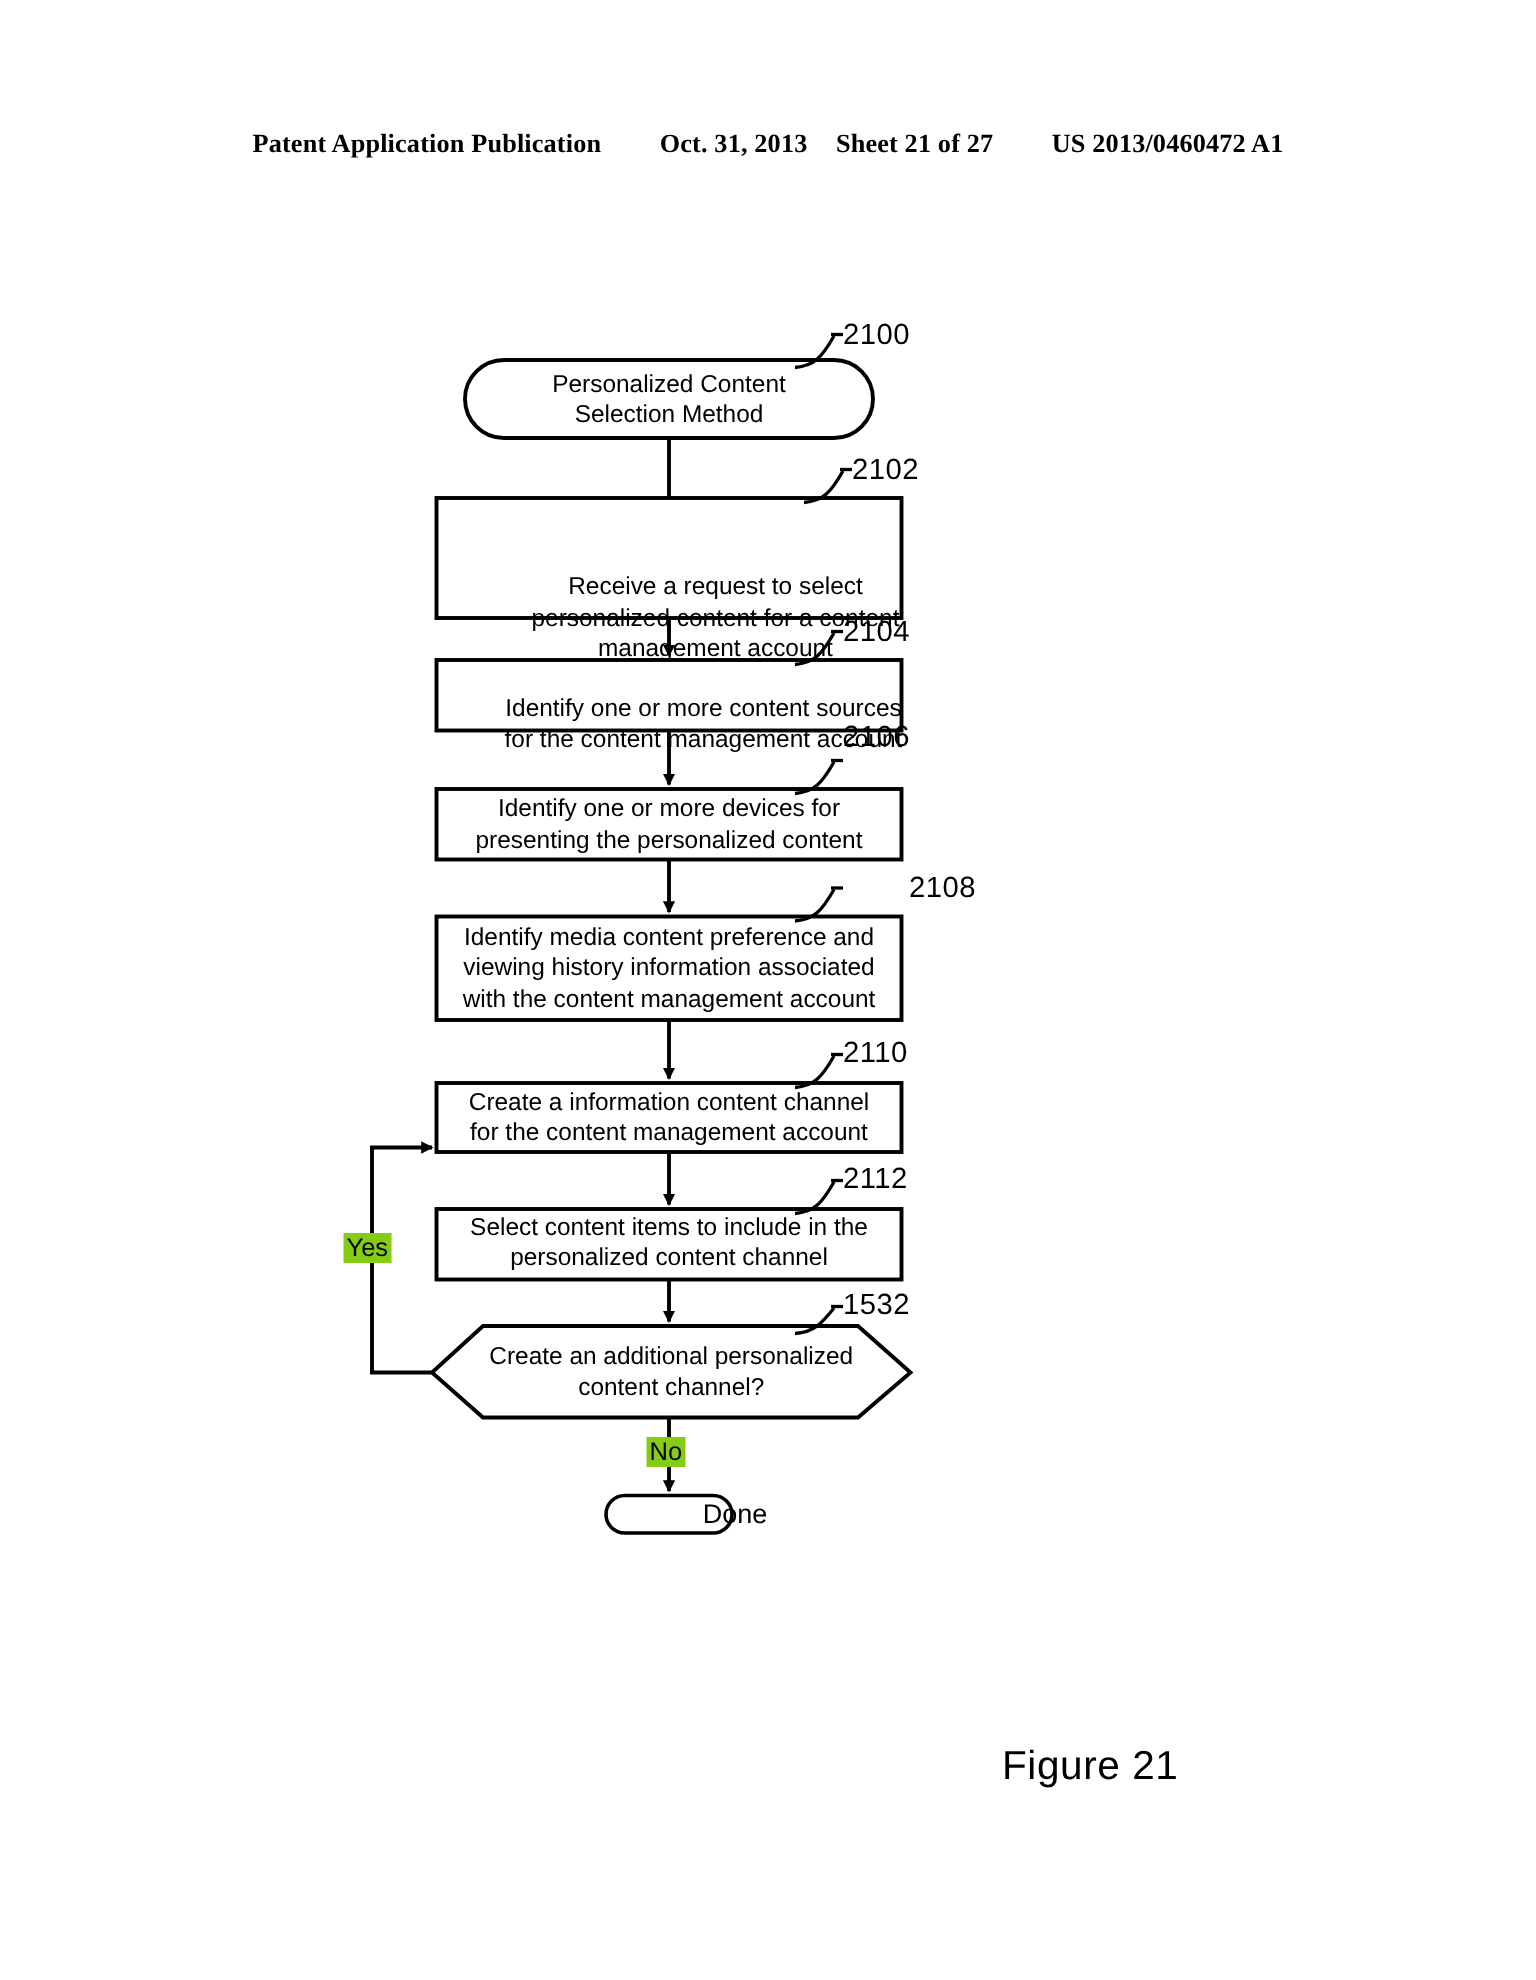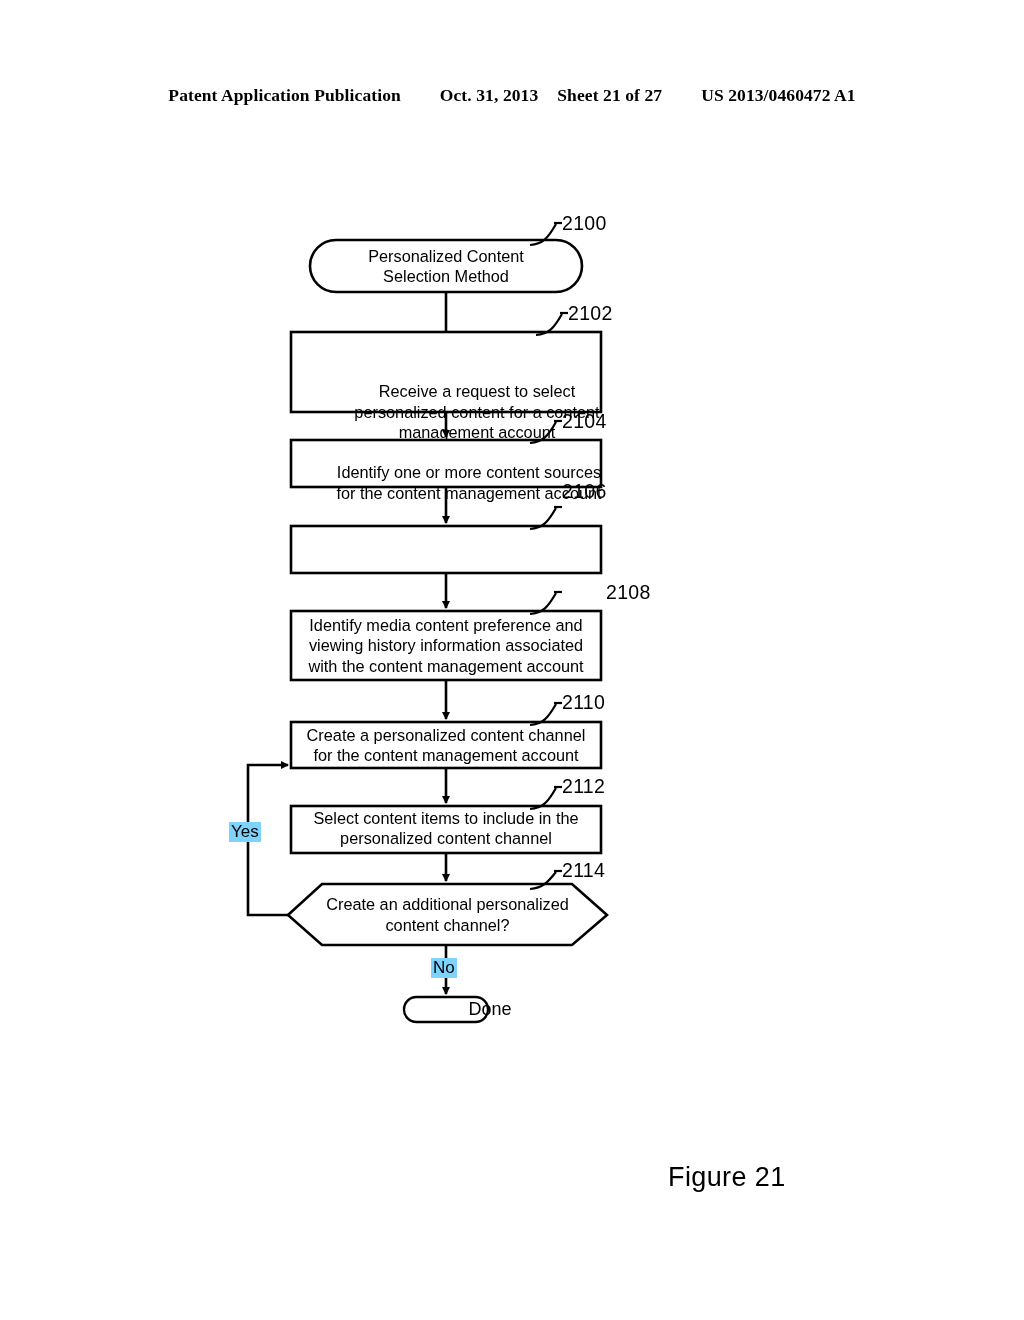--- a/index.html
+++ b/index.html
@@ -79,21 +79,21 @@
     letter-spacing: 0.3px;
     color: #000;
     white-space: nowrap;
   }
   .edge-label {
     position: absolute;
     font-family: "Liberation Sans", sans-serif;
     font-size: 17px;
     color: #000;
     white-space: nowrap;
-    background: #7dd3fc;
+    background: #84cc16;
     padding: 0 2px;
   }
 </style>
 </head>
 <body>
 
 <div id="patent-header">
   <span class="hdr-seg">Patent Application Publication</span>
   <span class="gap-lg"></span>
   <span class="hdr-seg">Oct. 31, 2013</span>
@@ -176,43 +176,45 @@
   <div class="node-text" style="left:310px; top:240px; width:272px; height:52px;">Personalized Content
 Selection Method</div>
 
   <div class="node-text" style="left:291px; top:340px; width:372px; height:80px;margin-top:32px;">Receive a request to select
 personalized content for a content
 management account</div>
 
   <div class="node-text" style="left:291px; top:440px; width:356px; height:47px;margin-top:19px;">Identify one or more content sources
 for the content management account</div>
 
+  <div class="node-text" style="left:291px; top:526px; width:310px; height:47px;">Identify one or more devices for
+presenting the personalized content</div>
 
   <div class="node-text" style="left:291px; top:611px; width:310px; height:69px;">Identify media content preference and
 viewing history information associated
 with the content management account</div>
 
-  <div class="node-text" style="left:291px; top:722px; width:310px; height:46px;">Create a personalized content channel
+  <div class="node-text" style="left:291px; top:722px; width:310px; height:46px;">Create a information content channel
 for the content management account</div>
 
   <div class="node-text" style="left:291px; top:806px; width:310px; height:44px;">Select content items to include in the
 personalized content channel</div>
 
   <div class="node-text" style="left:288px; top:884px; width:319px; height:61px;">Create an additional personalized
 content channel?</div>
 
   <div class="node-text" style="left:404px; top:997px; width:84px; height:25px; font-size:18px;padding-left:44px;">Done</div>
 
   <div class="ref-label" style="left:562px; top:212px;">2100</div>
   <div class="ref-label" style="left:568px; top:302px;">2102</div>
   <div class="ref-label" style="left:562px; top:410px;">2104</div>
   <div class="ref-label" style="left:562px; top:480px;">2106</div>
   <div class="ref-label" style="left:562px; top:581px;margin-left:44px;">2108</div>
   <div class="ref-label" style="left:562px; top:691px;">2110</div>
   <div class="ref-label" style="left:562px; top:775px;">2112</div>
-  <div class="ref-label" style="left:562px; top:859px;">2114</div>
+  <div class="ref-label" style="left:562px; top:859px;">1532</div>
 
   <div class="edge-label" style="left:229px; top:822px;">Yes</div>
   <div class="edge-label" style="left:431px; top:958px;">No</div>
 
 </div>
 
 <div id="figure-caption">Figure 21</div>
 
 </body></html>

